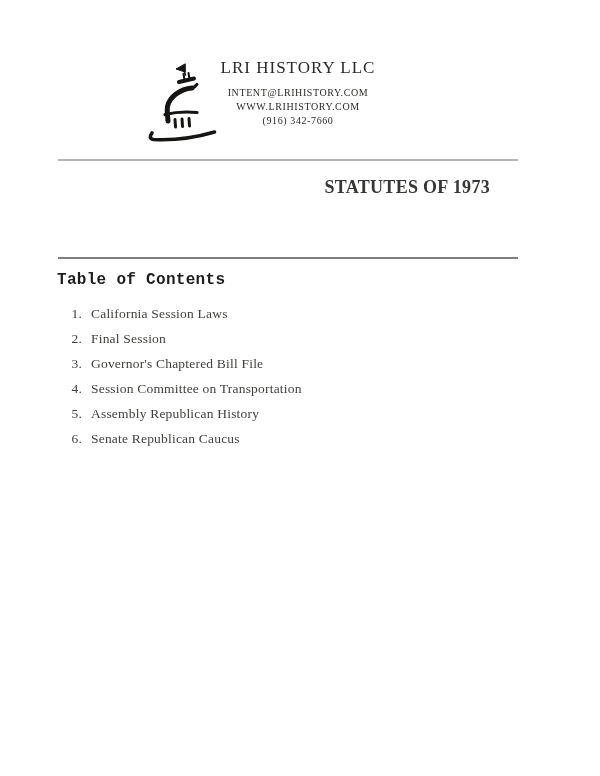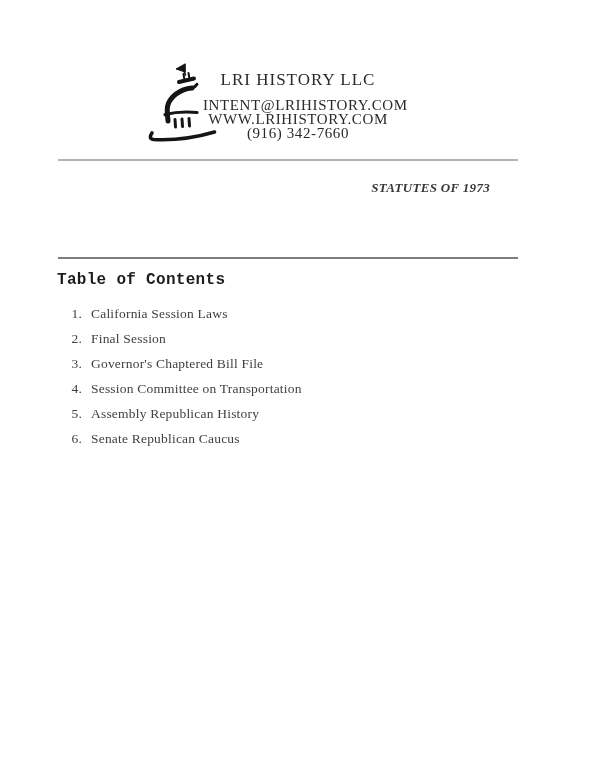--- a/index.html
+++ b/index.html
@@ -20,33 +20,33 @@
   .logo {
     position: absolute;
     left: 138px;
     top: 58px;
     width: 90px;
     height: 95px;
   }
   .header-text {
     position: absolute;
     left: 203px;
-    top: 70px;
+    top: 58px;
     width: 190px;
     text-align: center;
     color: #2b2a28;
   }
   .company-name {
     font-size: 17px;
     letter-spacing: 1px;
     margin-bottom: 8px;
     white-space: nowrap;
   }
   .contact-line {
-    font-size: 15px;
+    font-size: 10px;
     letter-spacing: 0.6px;
     line-height: 14px;
     white-space: nowrap;
   }
 
   
   .rule {
     position: absolute;
     left: 58px;
     width: 460px;
@@ -62,25 +62,24 @@
     background: #7d7d7d;
   }
 
   
   .reference {
     position: absolute;
     right: 110px;
     top: 176px;
     text-align: center;
     font-weight: bold;
-    font-size: 13px;
+    font-size: 18px;
     line-height: 23px;
     color: #383735;
     letter-spacing: 0.3px;
-    font-style: italic;
   }
   .reference .ref-line {
     white-space: pre;
   }
 
   
   .toc-title {
     position: absolute;
     left: 57px;
     top: 271px;

